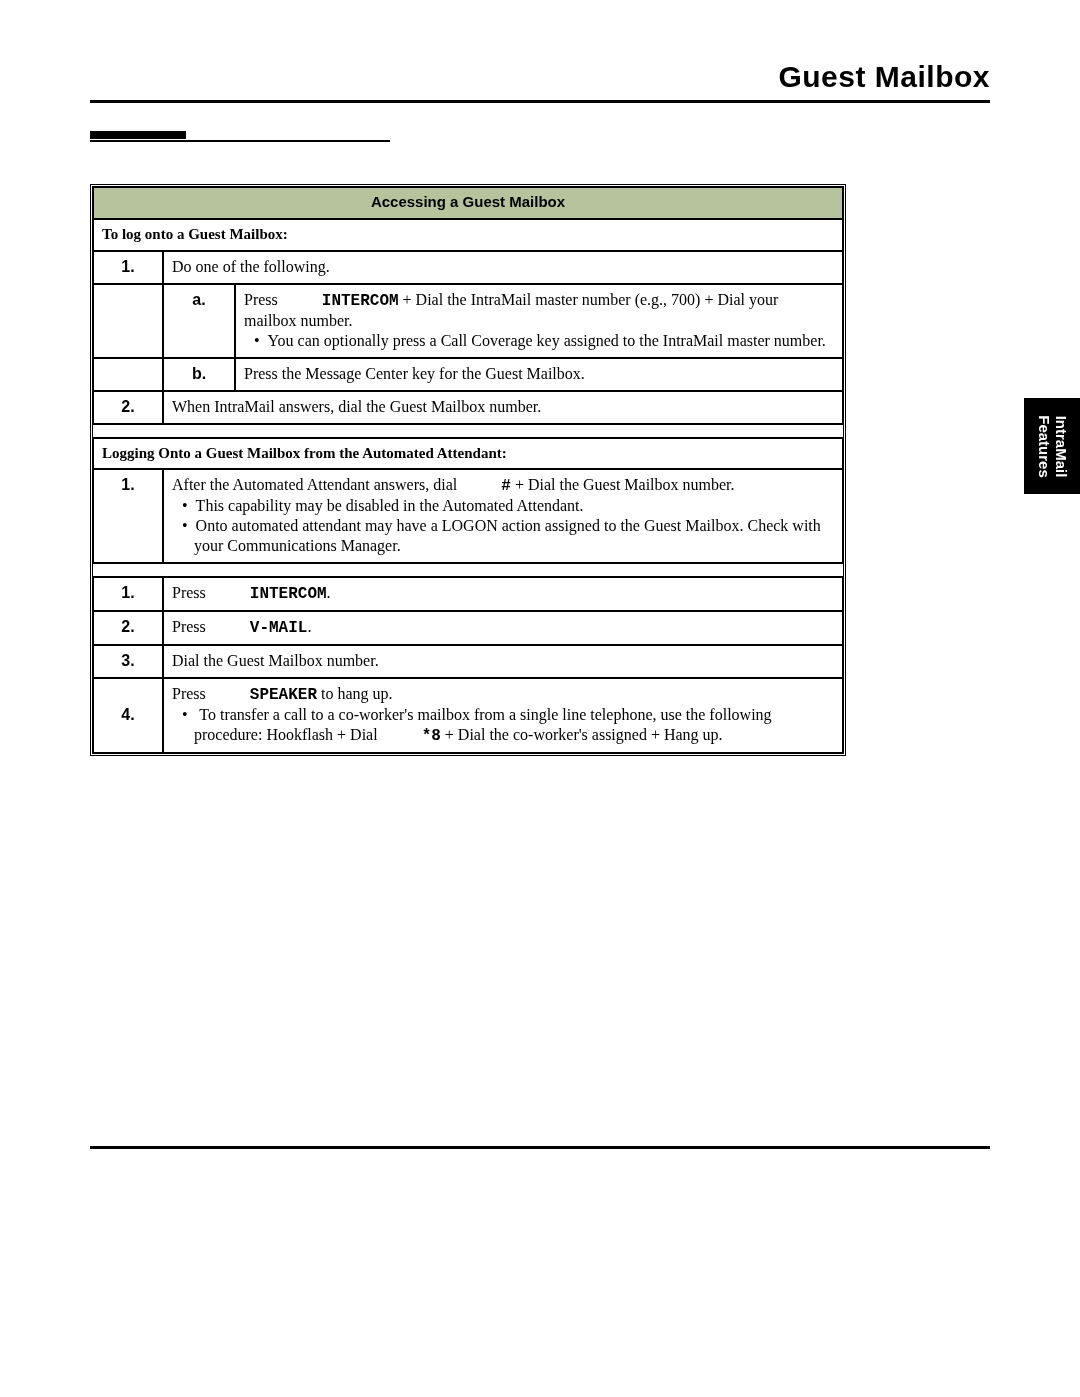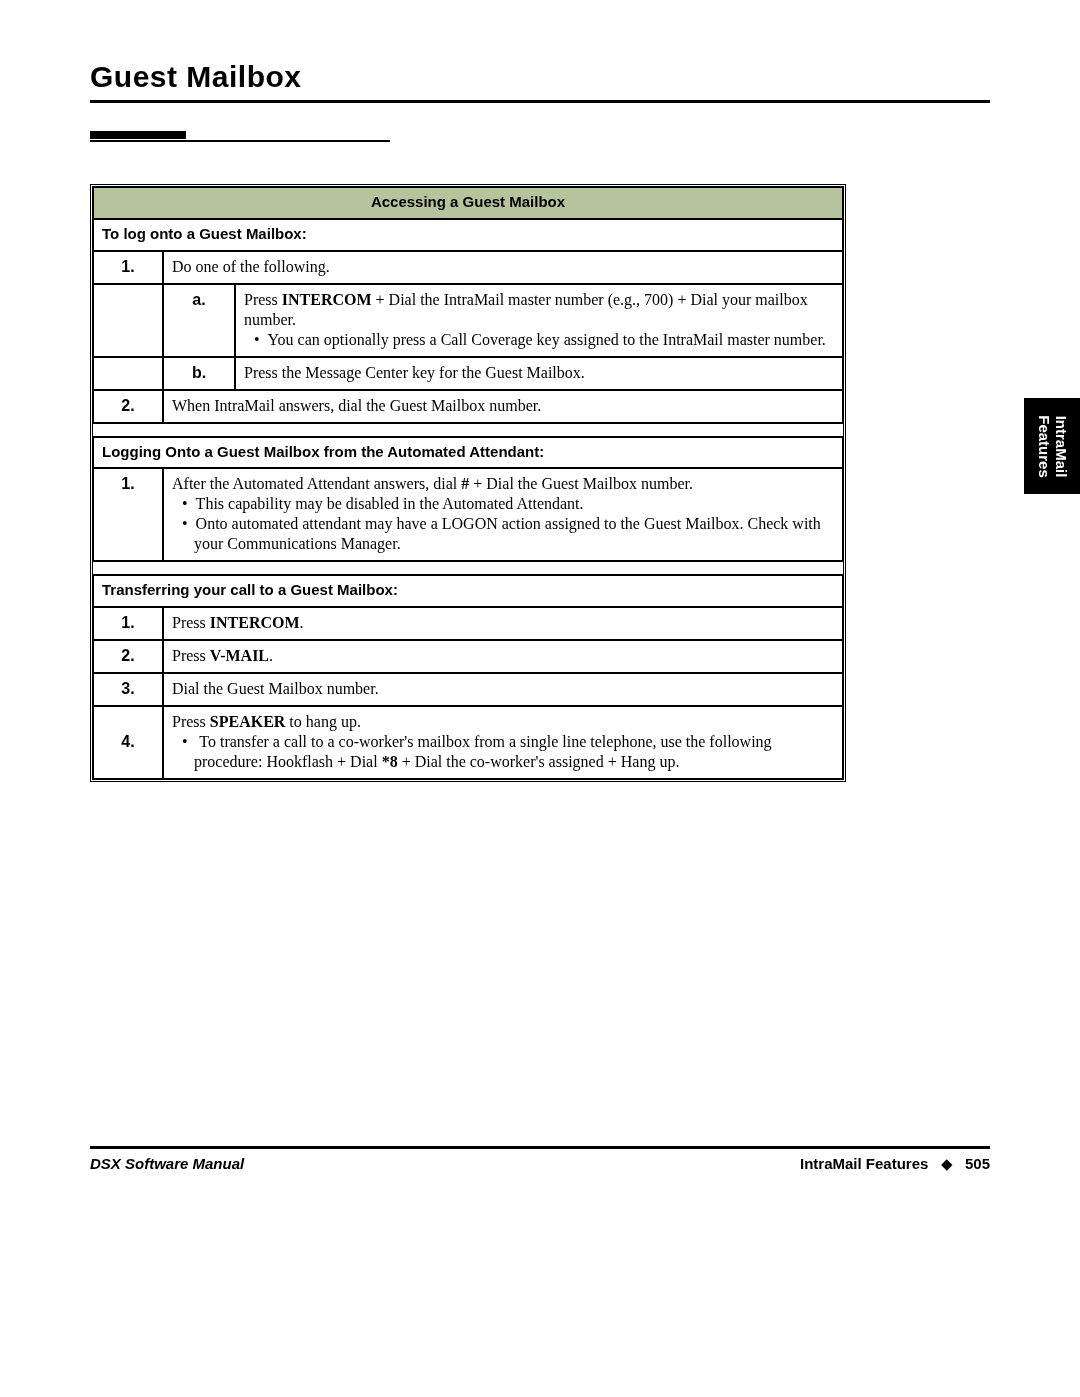--- a/index.html
+++ b/index.html
@@ -17,20 +17,21 @@
     position: absolute;
     left: 90px;
     top: 60px;
     width: 900px;
   }
 
   .header-title {
     font-family: Arial, Helvetica, sans-serif;
     font-weight: 900;
     font-size: 30px;
+    text-align: right;
     letter-spacing: 0.5px;
   }
 
   .hr-top {
     border: none;
     border-top: 3px solid #000;
     margin-top: 6px;
   }
 
   .section-mark {
@@ -73,21 +74,21 @@
 
   .table-title-row td {
     background: #b6c39d;
     font-family: Arial, Helvetica, sans-serif;
     font-weight: bold;
     text-align: center;
     font-size: 15px;
   }
 
   .subhead-row td {
-    font-family: Liberation Sans, sans-serif;
+    font-family: Liberation Serif, serif;
     font-weight: bold;
     font-size: 15px;
     margin-left: 23px;
   }
 
   .num-col {
     width: 70px;
     text-align: center;
     font-family: Arial, Helvetica, sans-serif;
     font-weight: bold;
@@ -103,21 +104,21 @@
   }
 
   .body-serif {
     font-family: "Times New Roman", Times, serif;
     font-size: 16px;
   }
 
   .bullet { margin-left: 22px; text-indent: -12px; }
   .bullet::before { content: "\2022\00a0\00a0"; }
 
-  .bold-sans { font-family: Liberation Serif, serif; font-weight: bold; }
+  .bold-sans { font-family: Liberation Mono, monospace; font-weight: bold; margin-left: 40px; }
 
   .spacer-row td { border-left: none; border-right: none; height: 14px; padding: 0; }
 
   .side-tab {
     position: absolute;
     top: 398px;
     right: 0;
     width: 56px;
     height: 96px;
     background: #000;
@@ -208,23 +209,20 @@
       <td colspan="2" class="body-serif">
         <span>After the Automated Attendant answers, dial </span><span class="bold-sans">#</span><span> + Dial the Guest Mailbox number.</span>
         <div class="bullet">This capability may be disabled in the Automated Attendant.</div>
         <div class="bullet">Onto automated attendant may have a LOGON action assigned to the Guest Mailbox. Check with your Communications Manager.</div>
       </td>
     </tr>
     <tr class="spacer-row">
           <td colspan="3"></td>
         </tr>
 
-    <tr class="subhead-row">
-      <td colspan="3">Transferring your call to a Guest Mailbox:</td>
-    </tr>
     <tr>
       <td class="num-col">1.</td>
       <td colspan="2" class="body-serif">
         <span>Press </span><span class="bold-sans">INTERCOM</span><span>.</span>
       </td>
     </tr>
     <tr>
       <td class="num-col">2.</td>
       <td colspan="2" class="body-serif">
         <span>Press </span><span class="bold-sans">V-MAIL</span><span>.</span>
@@ -249,21 +247,13 @@
 
 <div class="side-tab">
   <div class="side-tab-inner">
     <span>IntraMail</span><br>
     <span>Features</span>
   </div>
 </div>
 
 <div class="footer">
   <hr class="footer-rule">
-  <div class="footer-row">
-    <div class="footer-left">DSX Software Manual</div>
-    <div class="footer-right">
-      <span>IntraMail Features</span>
-      &nbsp;&nbsp;<span class="footer-diamond">◆</span>&nbsp;&nbsp;
-      <span>505</span>
-    </div>
-  </div>
 </div>
 
 </body></html>

